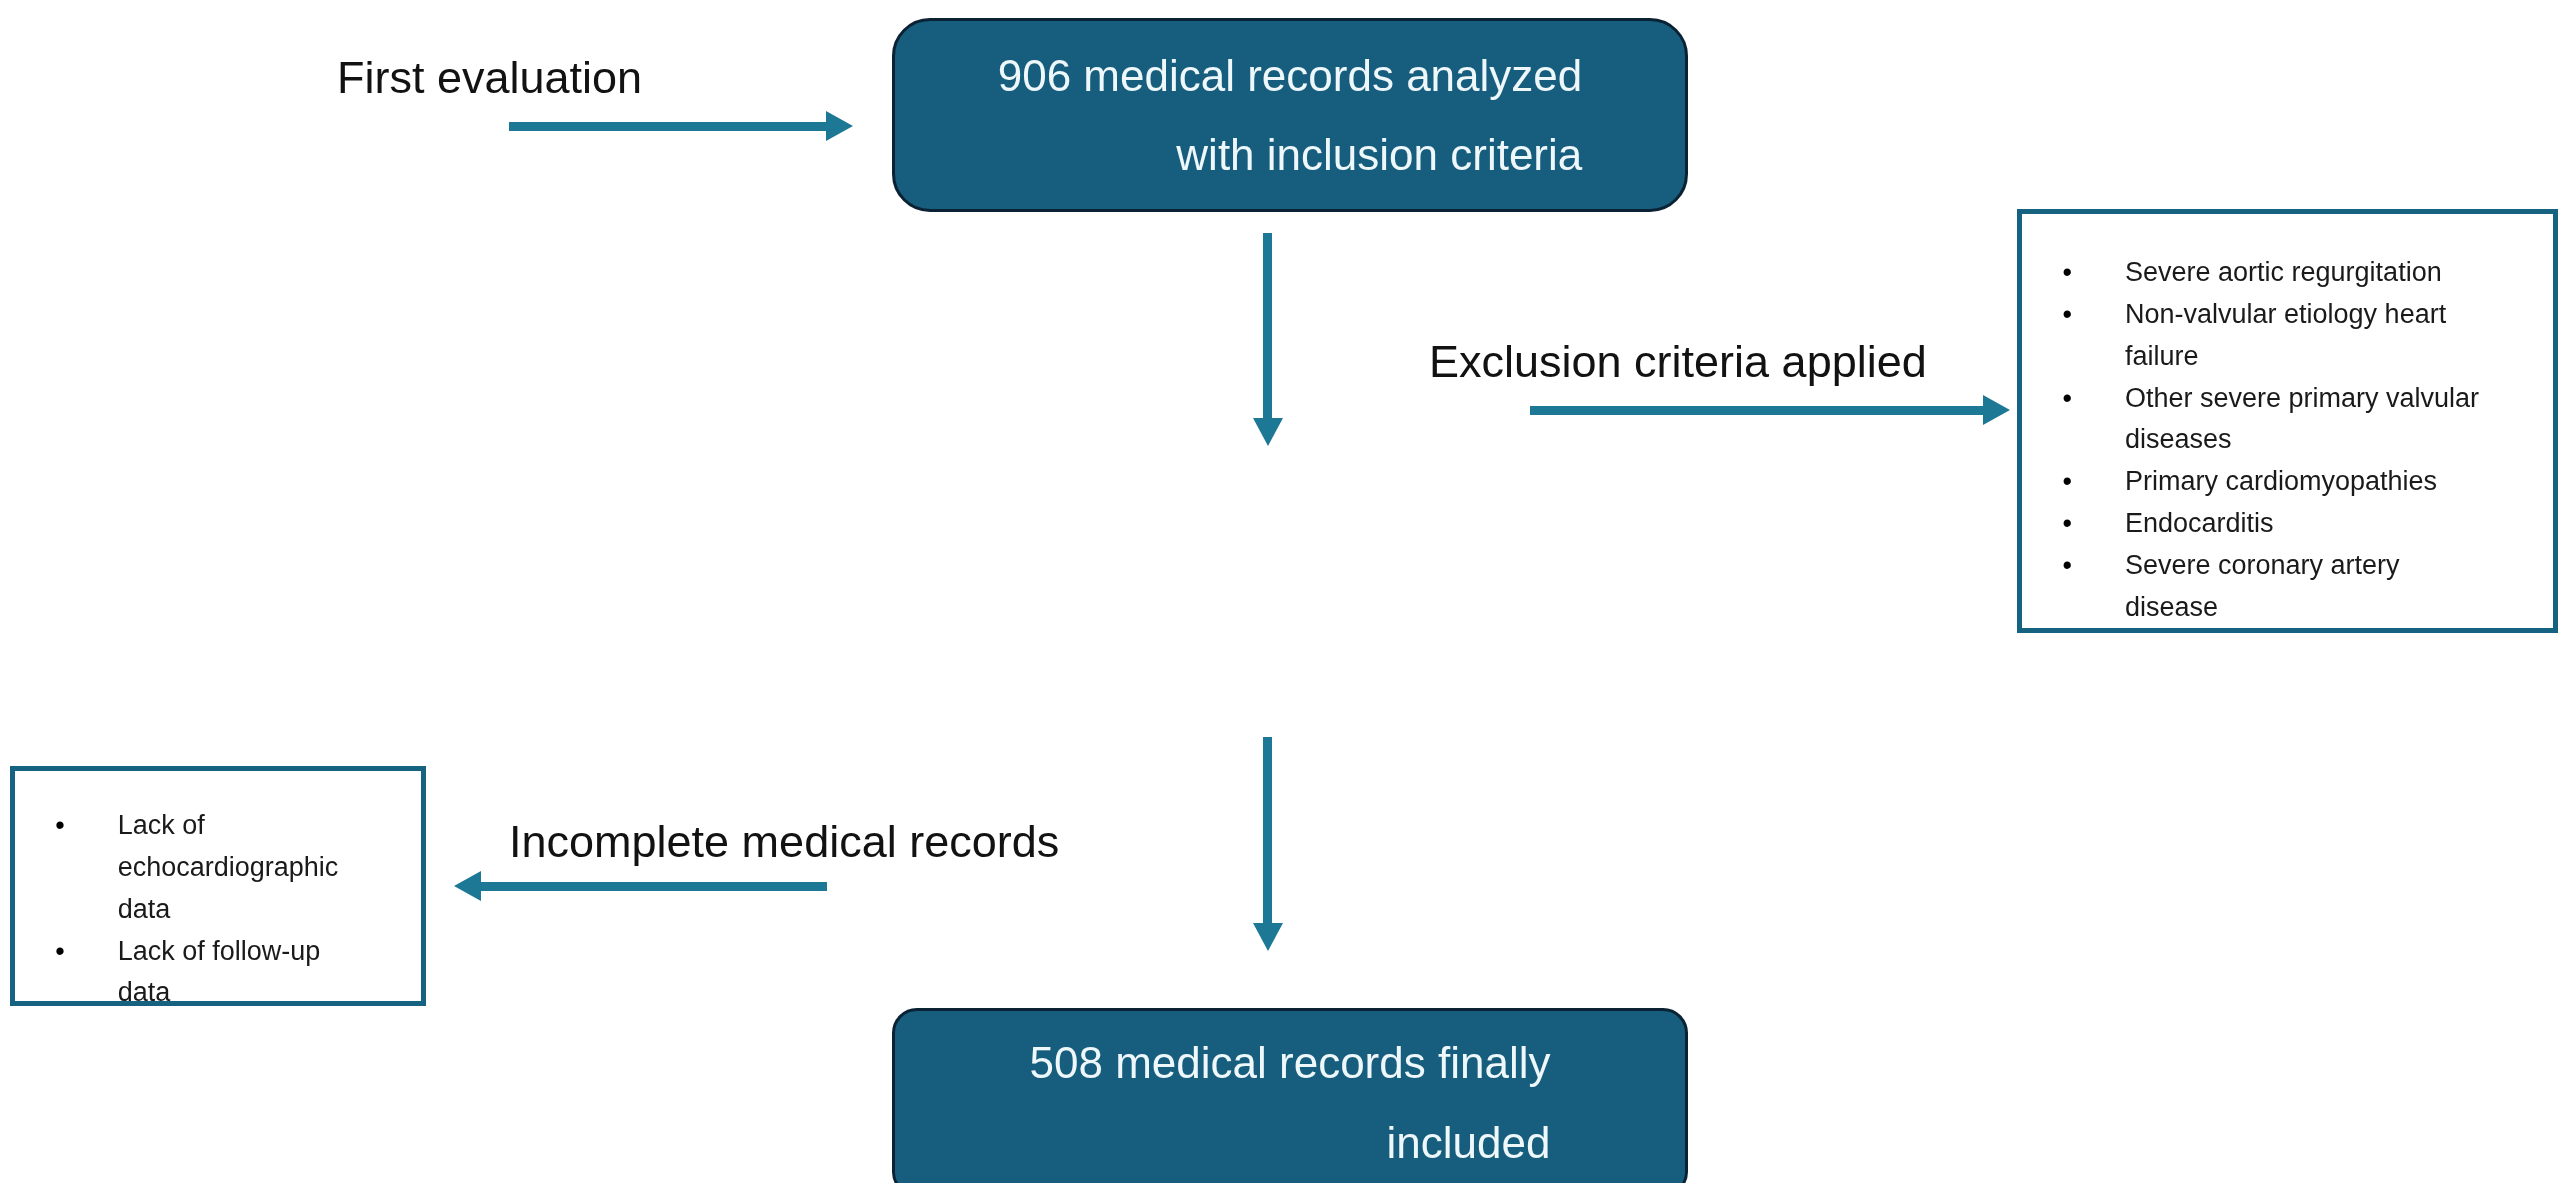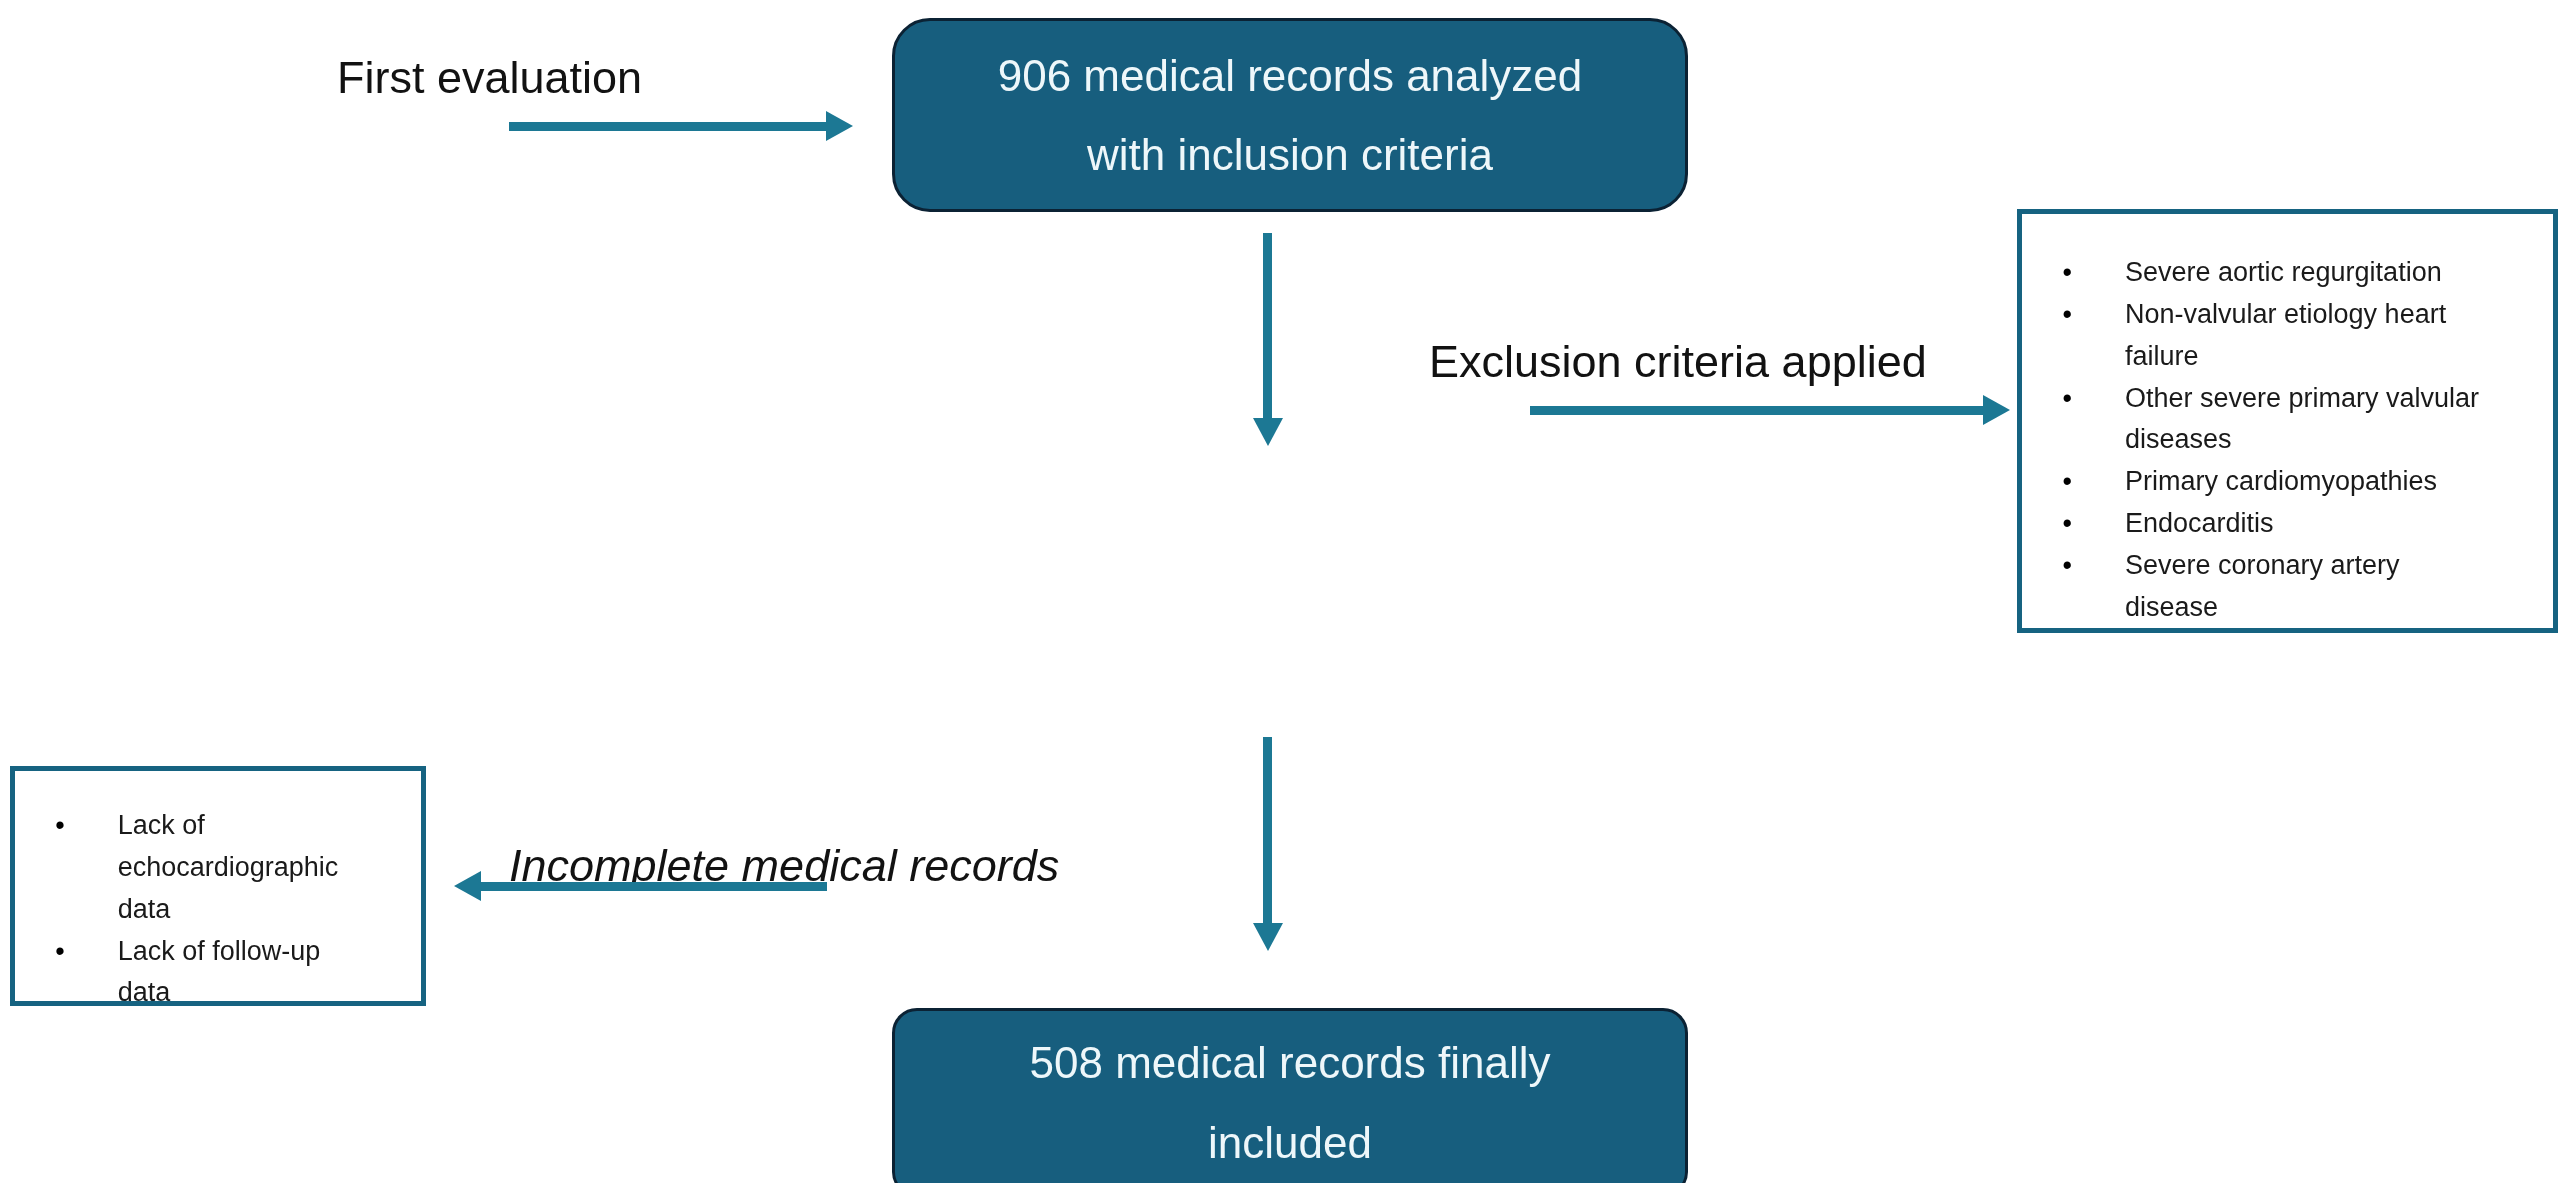--- a/index.html
+++ b/index.html
@@ -21,41 +21,41 @@
   
   .node {
     position: absolute;
     background: #175E7E;
     border: 3.9px solid #0B2234;
     border-radius: 38px;
     color: #EEF7FA;
     display: flex;
     align-items: center;
     justify-content: center;
-    text-align: center;
+    text-align: right;
     font-size: 44px;
     line-height: 1.8;
     white-space: pre-line;
     box-sizing: border-box;
     padding: 0 45px;
   }
   .node-top    { left: 892px; top: 18px;   width: 796px; height: 194px; }
   .node-middle { left: 892px; top: 496px;  width: 796px; height: 201px; }
   .node-bottom { left: 892px; top: 1008px; width: 796px; height: 189px; border-radius: 25px; }
 
   
   .flow-label {
     position: absolute;
     color: #121212;
     font-size: 45px;
     white-space: nowrap;
   }
   .label-first      { left: 337px;  top: 52px;   }
   .label-exclusion  { left: 1429px; top: 336px;  }
-  .label-incomplete { left: 509px;  top: 840px; font-style: italic; }
+  .label-incomplete { left: 509px;  top: 816px; }
 
   
   .side-box {
     position: absolute;
     background: #ffffff;
     border: 5.2px solid #166381;
     box-sizing: border-box;
     color: #1A1A1A;
   }
   .side-box-right { left: 2017px; top: 209px;  width: 541px; height: 424px; }

